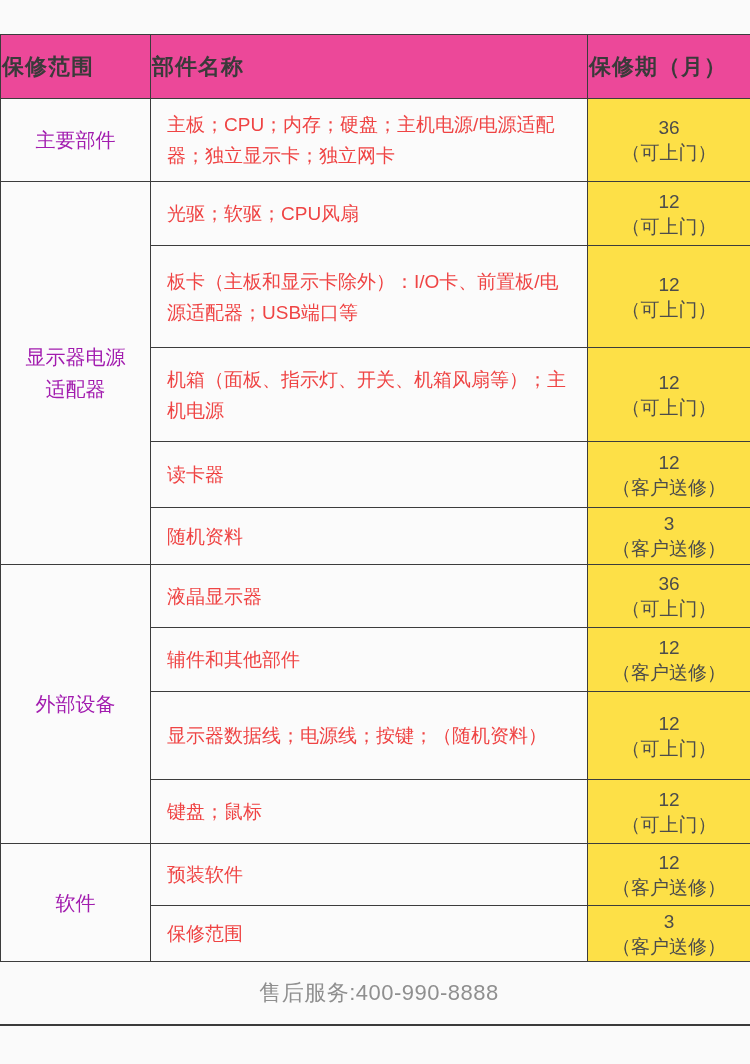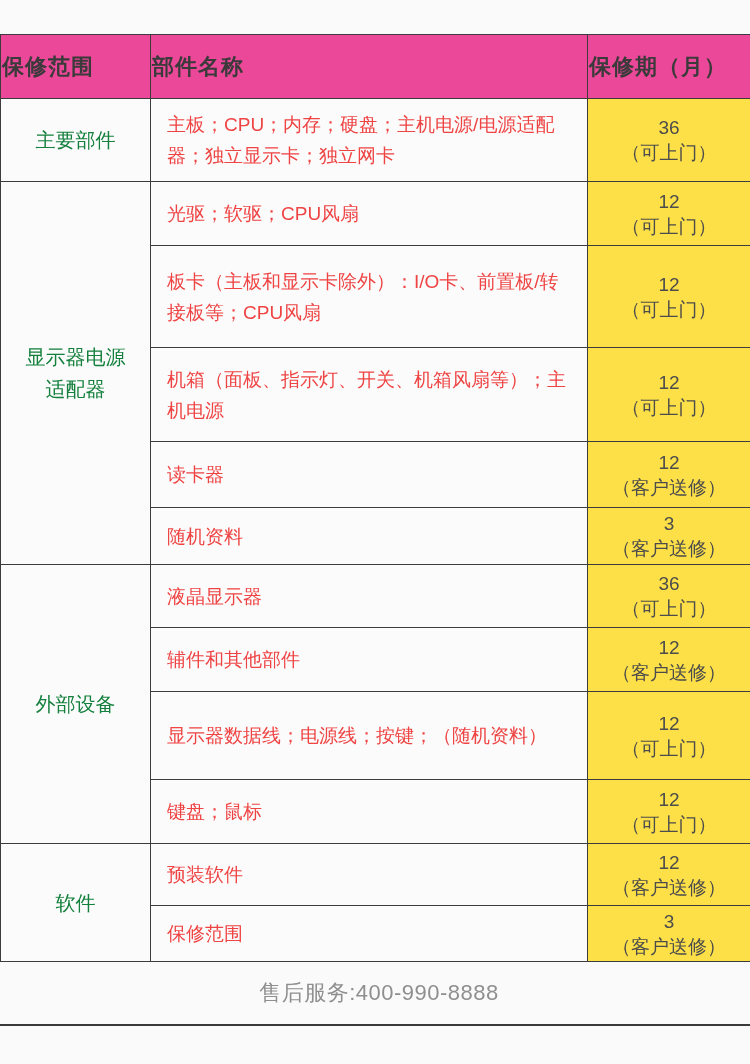--- a/index.html
+++ b/index.html
@@ -36,21 +36,21 @@
     color: #3a3a3a;
     text-align: left;
     vertical-align: middle;
     height: 64px;
     letter-spacing: 1px;
   }
   td.g {
     text-align: center;
     vertical-align: middle;
     font-size: 20px;
-    color: #15803d;
+    color: #a21caf;
     padding: 0 20px;
     line-height: 32px;
     background: #fbfbfb;
   }
   td.p {
     text-align: left;
     vertical-align: middle;
     font-size: 19px;
     color: #ef4444;
     padding: 10px 14px 10px 16px;
@@ -111,21 +111,21 @@
 
       <tr style="height:64px">
         <td class="g" rowspan="5">显示器电源适配器</td>
         <td class="p">光驱；软驱；CPU风扇</td>
         <td class="m">
           <span class="months">12</span>
           <span class="svc">（可上门）</span>
         </td>
       </tr>
       <tr style="height:102px">
-        <td class="p">板卡（主板和显示卡除外）：I/O卡、前置板/转接板等；CPU风扇</td>
+        <td class="p">板卡（主板和显示卡除外）：I/O卡、前置板/电源适配器；USB端口等</td>
         <td class="m">
           <span class="months">12</span>
           <span class="svc">（可上门）</span>
         </td>
       </tr>
       <tr style="height:94px">
         <td class="p">机箱（面板、指示灯、开关、机箱风扇等）；主机电源</td>
         <td class="m">
           <span class="months">12</span>
           <span class="svc">（可上门）</span>

